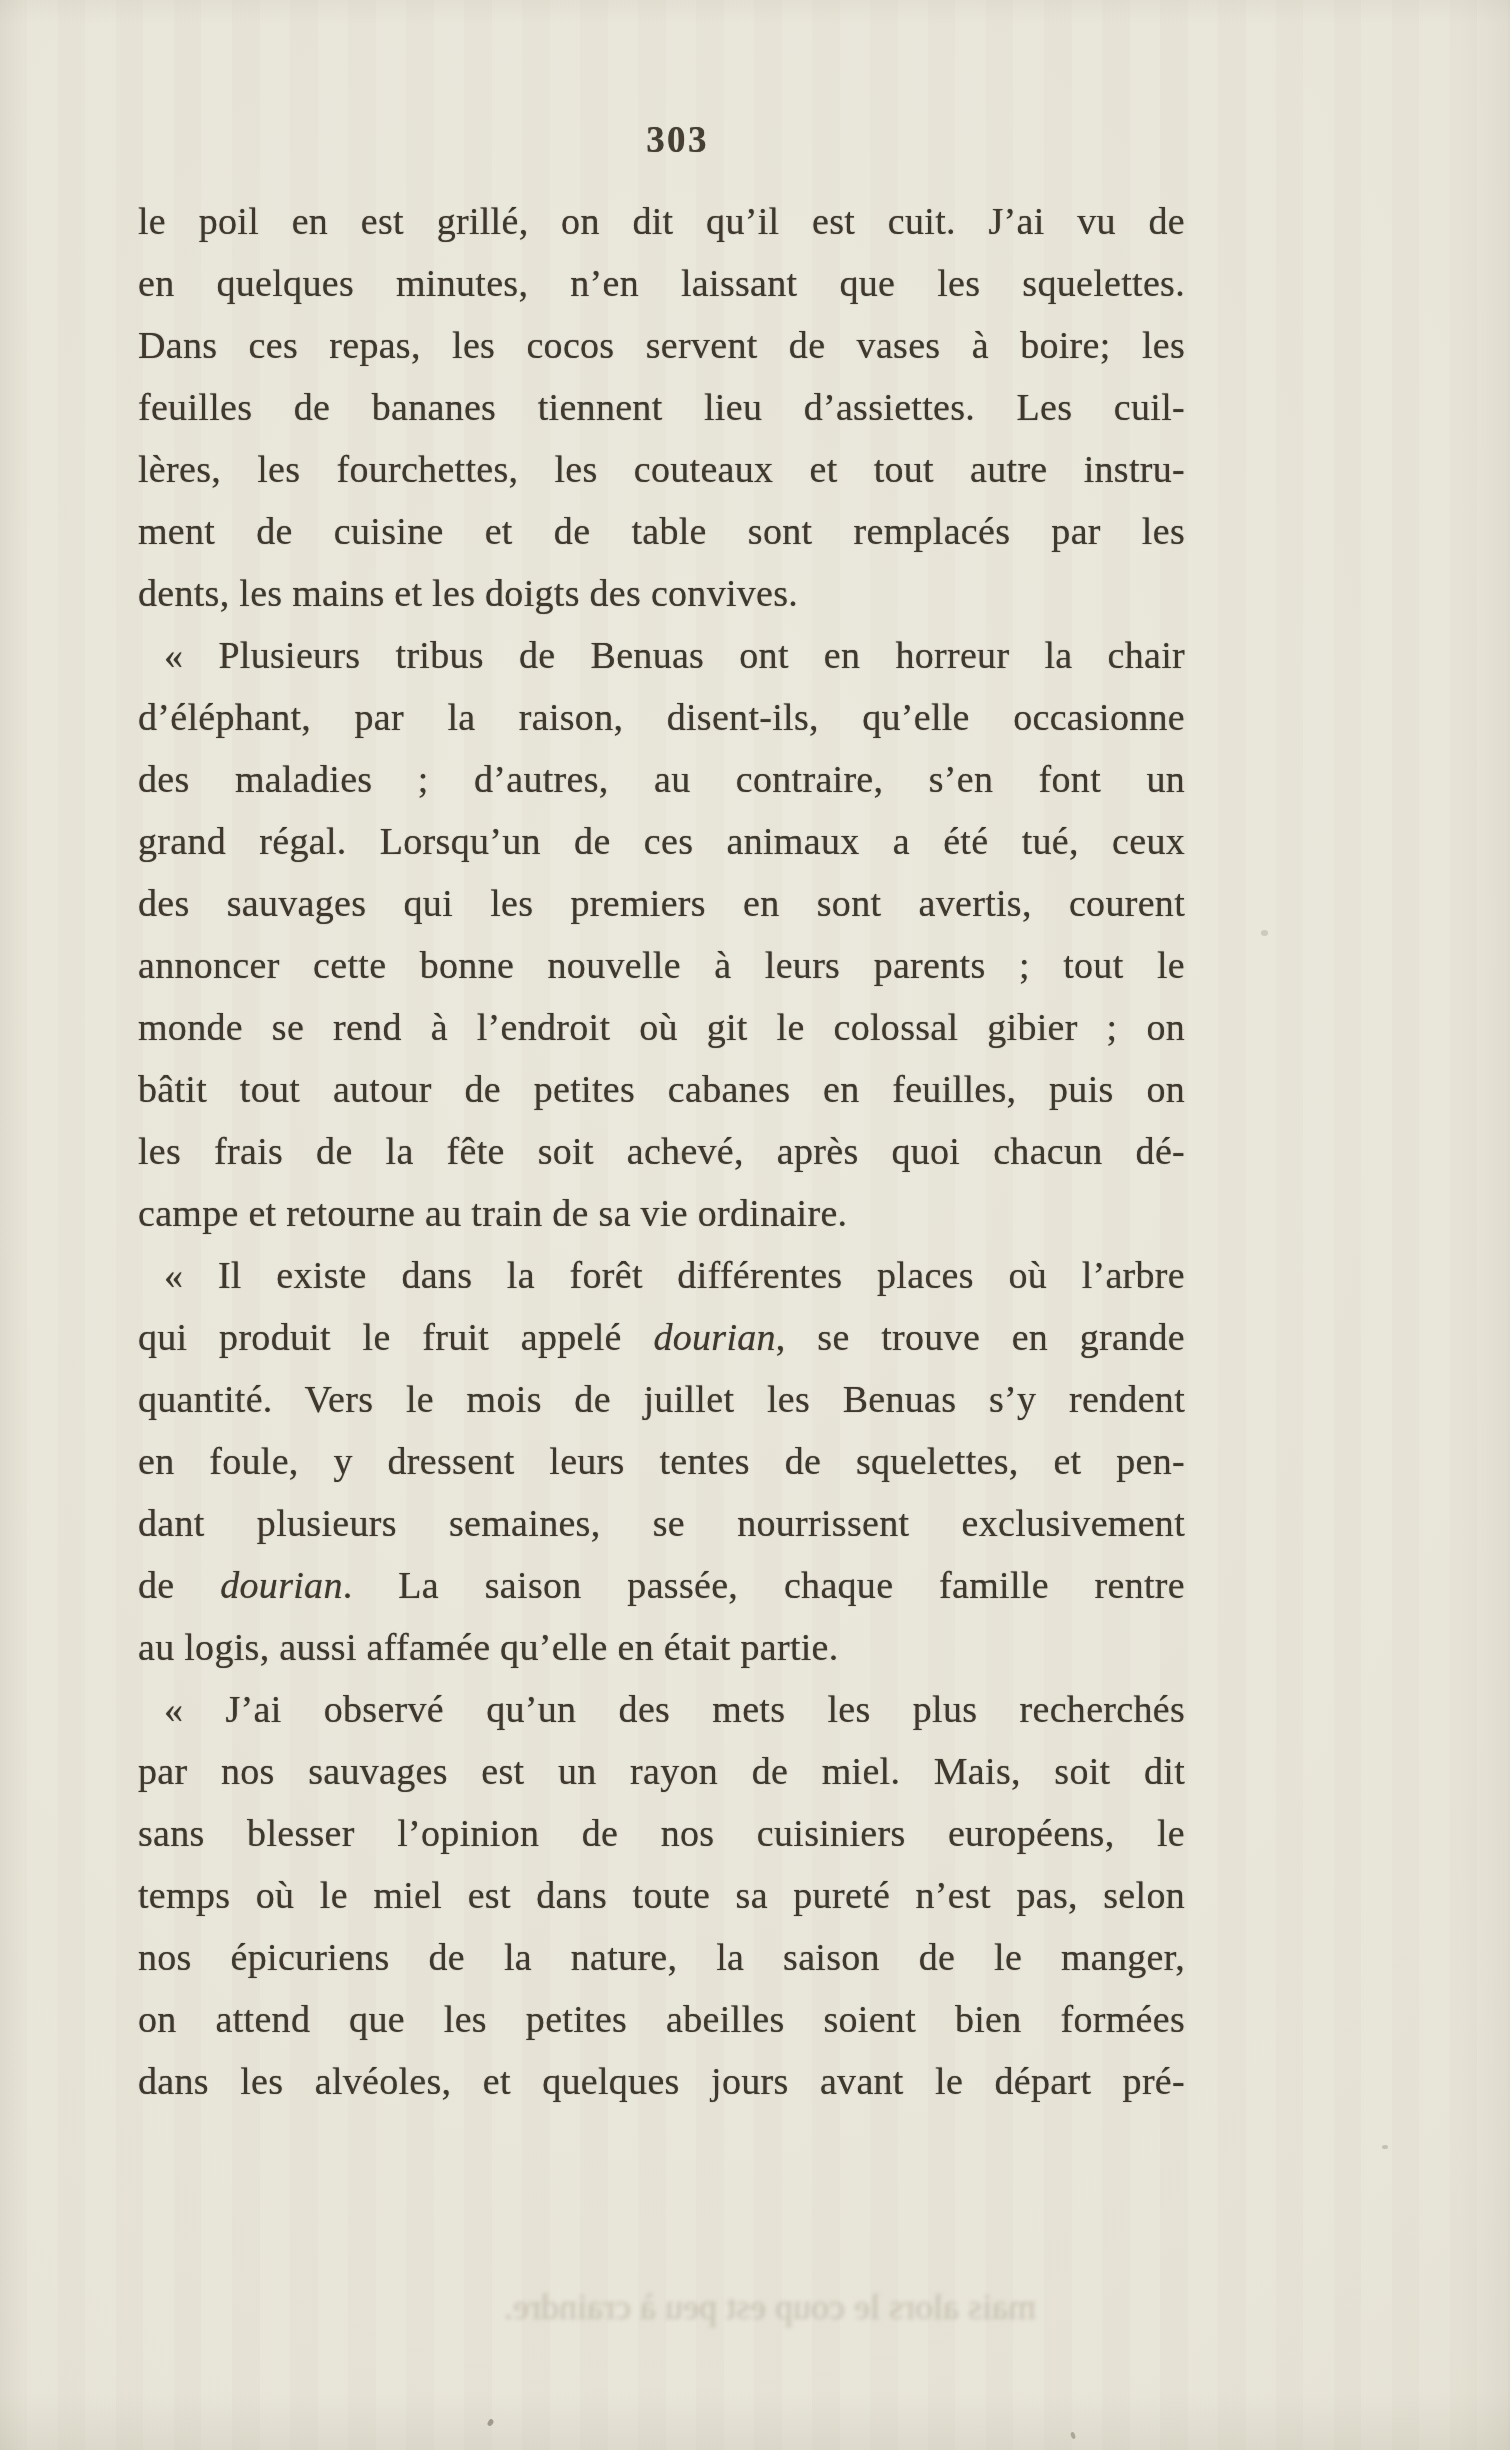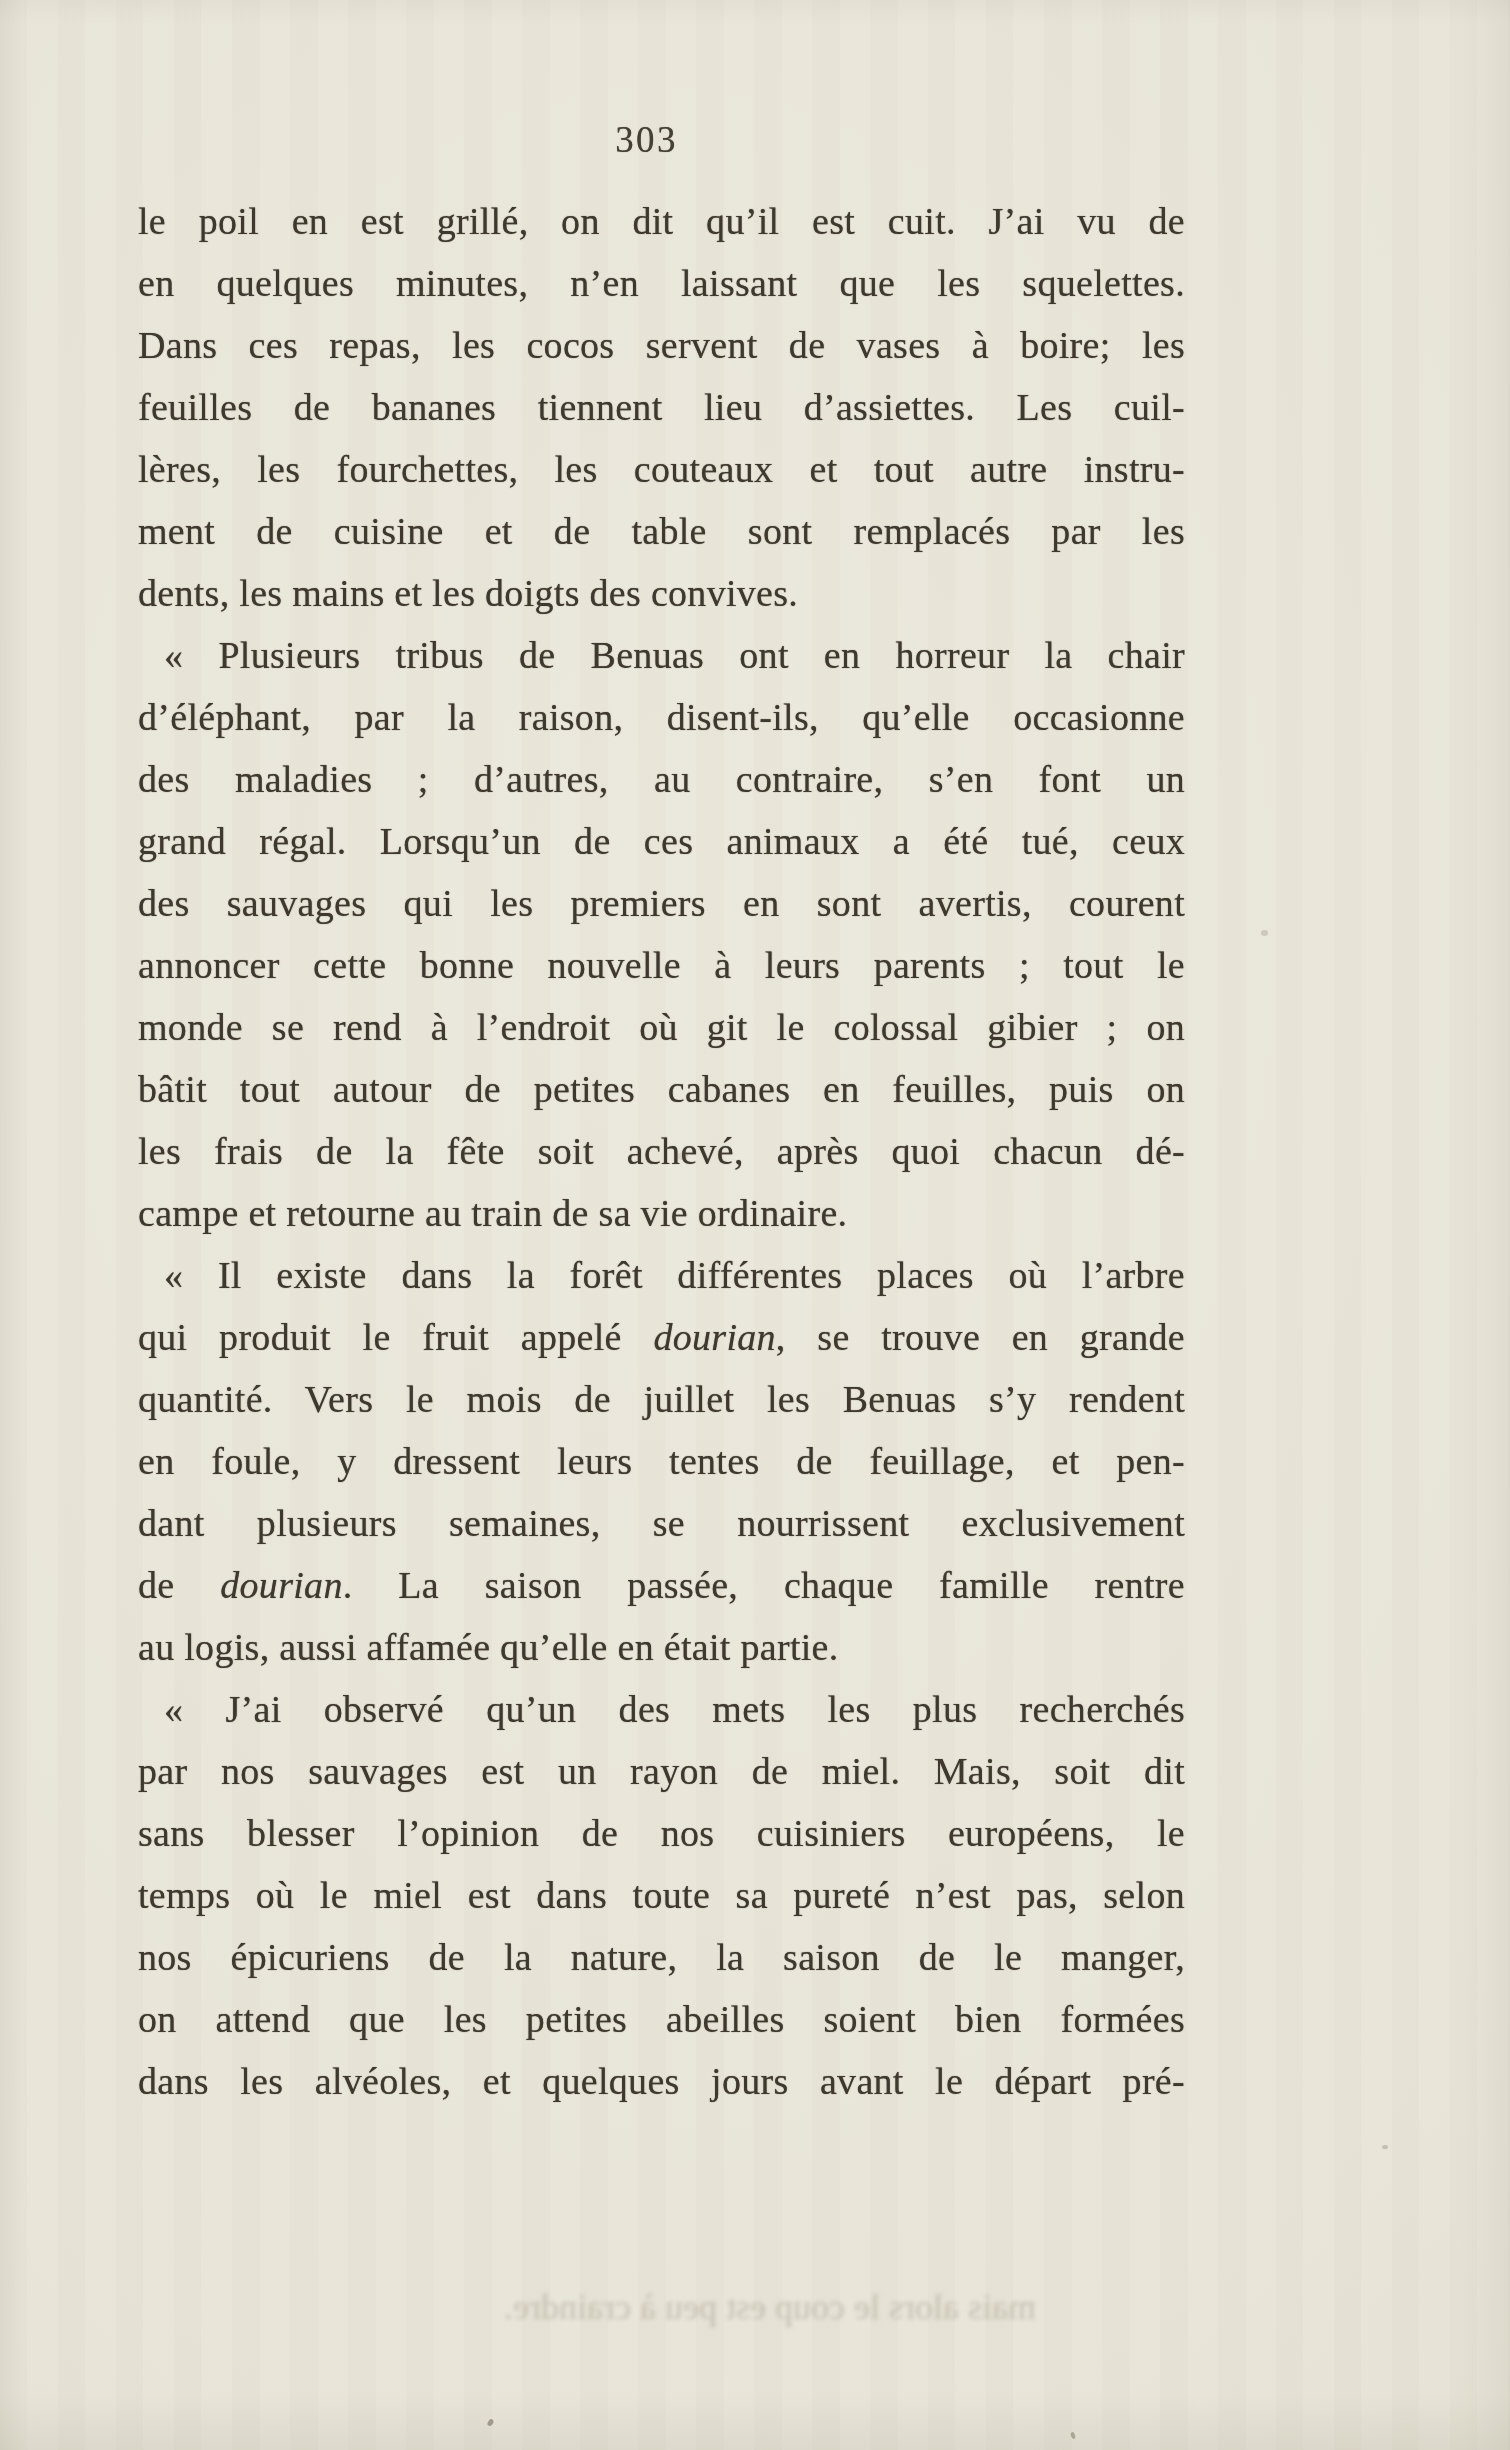--- a/index.html
+++ b/index.html
@@ -12,26 +12,27 @@
       linear-gradient(to left, rgba(110,100,80,0.08) 0, rgba(110,100,80,0) 49px),
       linear-gradient(to bottom, rgba(110,100,80,0.05) 0, rgba(110,100,80,0) 24px),
       linear-gradient(to top, rgba(110,100,80,0.09) 0, rgba(110,100,80,0) 57px),
       repeating-linear-gradient(90deg, rgba(90,80,60,0.018) 0 27.5px, rgba(255,255,255,0.02) 27.5px 58px),
       radial-gradient(ellipse 135% 115% at 44% 38%, #ebe8dc 0%, #e8e5d8 55%, #e0dccc 100%);
     font-family:"Liberation Serif","DejaVu Serif",serif;
     color:#3e382e;
   }
   .folio{
     position:absolute;
-    left:123px;top:118px;width:1047px;
+    left:154px;top:118px;width:1047px;
     text-align:center;
     font-size:37px;
     letter-spacing:2.4px;
     color:#453f34;
     text-shadow:0 0 0.8px rgba(62,56,46,0.65);
+    font-weight:bold;
   }
   .text-block{
     position:absolute;
     left:138px;top:190px;width:1047px;
   }
   .line{
     height:62px;
     line-height:62px;
     font-size:38px;
     letter-spacing:0.3px;
@@ -83,21 +84,21 @@
       <div class="line j"><span>grand régal. Lorsqu’un de ces animaux a été tué, ceux</span></div>
       <div class="line j"><span>des sauvages qui les premiers en sont avertis, courent</span></div>
       <div class="line j"><span>annoncer cette bonne nouvelle à leurs parents ; tout le</span></div>
       <div class="line j"><span>monde se rend à l’endroit où git le colossal gibier ; on</span></div>
       <div class="line j"><span>bâtit tout autour de petites cabanes en feuilles, puis on</span></div>
       <div class="line j"><span>les frais de la fête soit achevé, après quoi chacun dé-</span></div>
       <div class="line"><span>campe et retourne au train de sa vie ordinaire.</span></div>
       <div class="line j ind"><span>« Il existe dans la forêt différentes places où l’arbre</span></div>
       <div class="line j"><span>qui produit le fruit appelé </span><em>dourian</em><span>, se trouve en grande</span></div>
       <div class="line j"><span>quantité. Vers le mois de juillet les Benuas s’y rendent</span></div>
-      <div class="line j"><span>en foule, y dressent leurs tentes de feuillage, et pen-</span></div>
+      <div class="line j"><span>en foule, y dressent leurs tentes de squelettes, et pen-</span></div>
       <div class="line j"><span>dant plusieurs semaines, se nourrissent exclusivement</span></div>
       <div class="line j"><span>de </span><em>dourian</em><span>. La saison passée, chaque famille rentre</span></div>
       <div class="line"><span>au logis, aussi affamée qu’elle en était partie.</span></div>
       <div class="line j ind"><span>« J’ai observé qu’un des mets les plus recherchés</span></div>
       <div class="line j"><span>par nos sauvages est un rayon de miel. Mais, soit dit</span></div>
       <div class="line j"><span>sans blesser l’opinion de nos cuisiniers européens, le</span></div>
       <div class="line j"><span>temps où le miel est dans toute sa pureté n’est pas, selon</span></div>
       <div class="line j"><span>nos épicuriens de la nature, la saison de le manger,</span></div>
       <div class="line j"><span>on attend que les petites abeilles soient bien formées</span></div>
       <div class="line j"><span>dans les alvéoles, et quelques jours avant le départ pré-</span></div>

